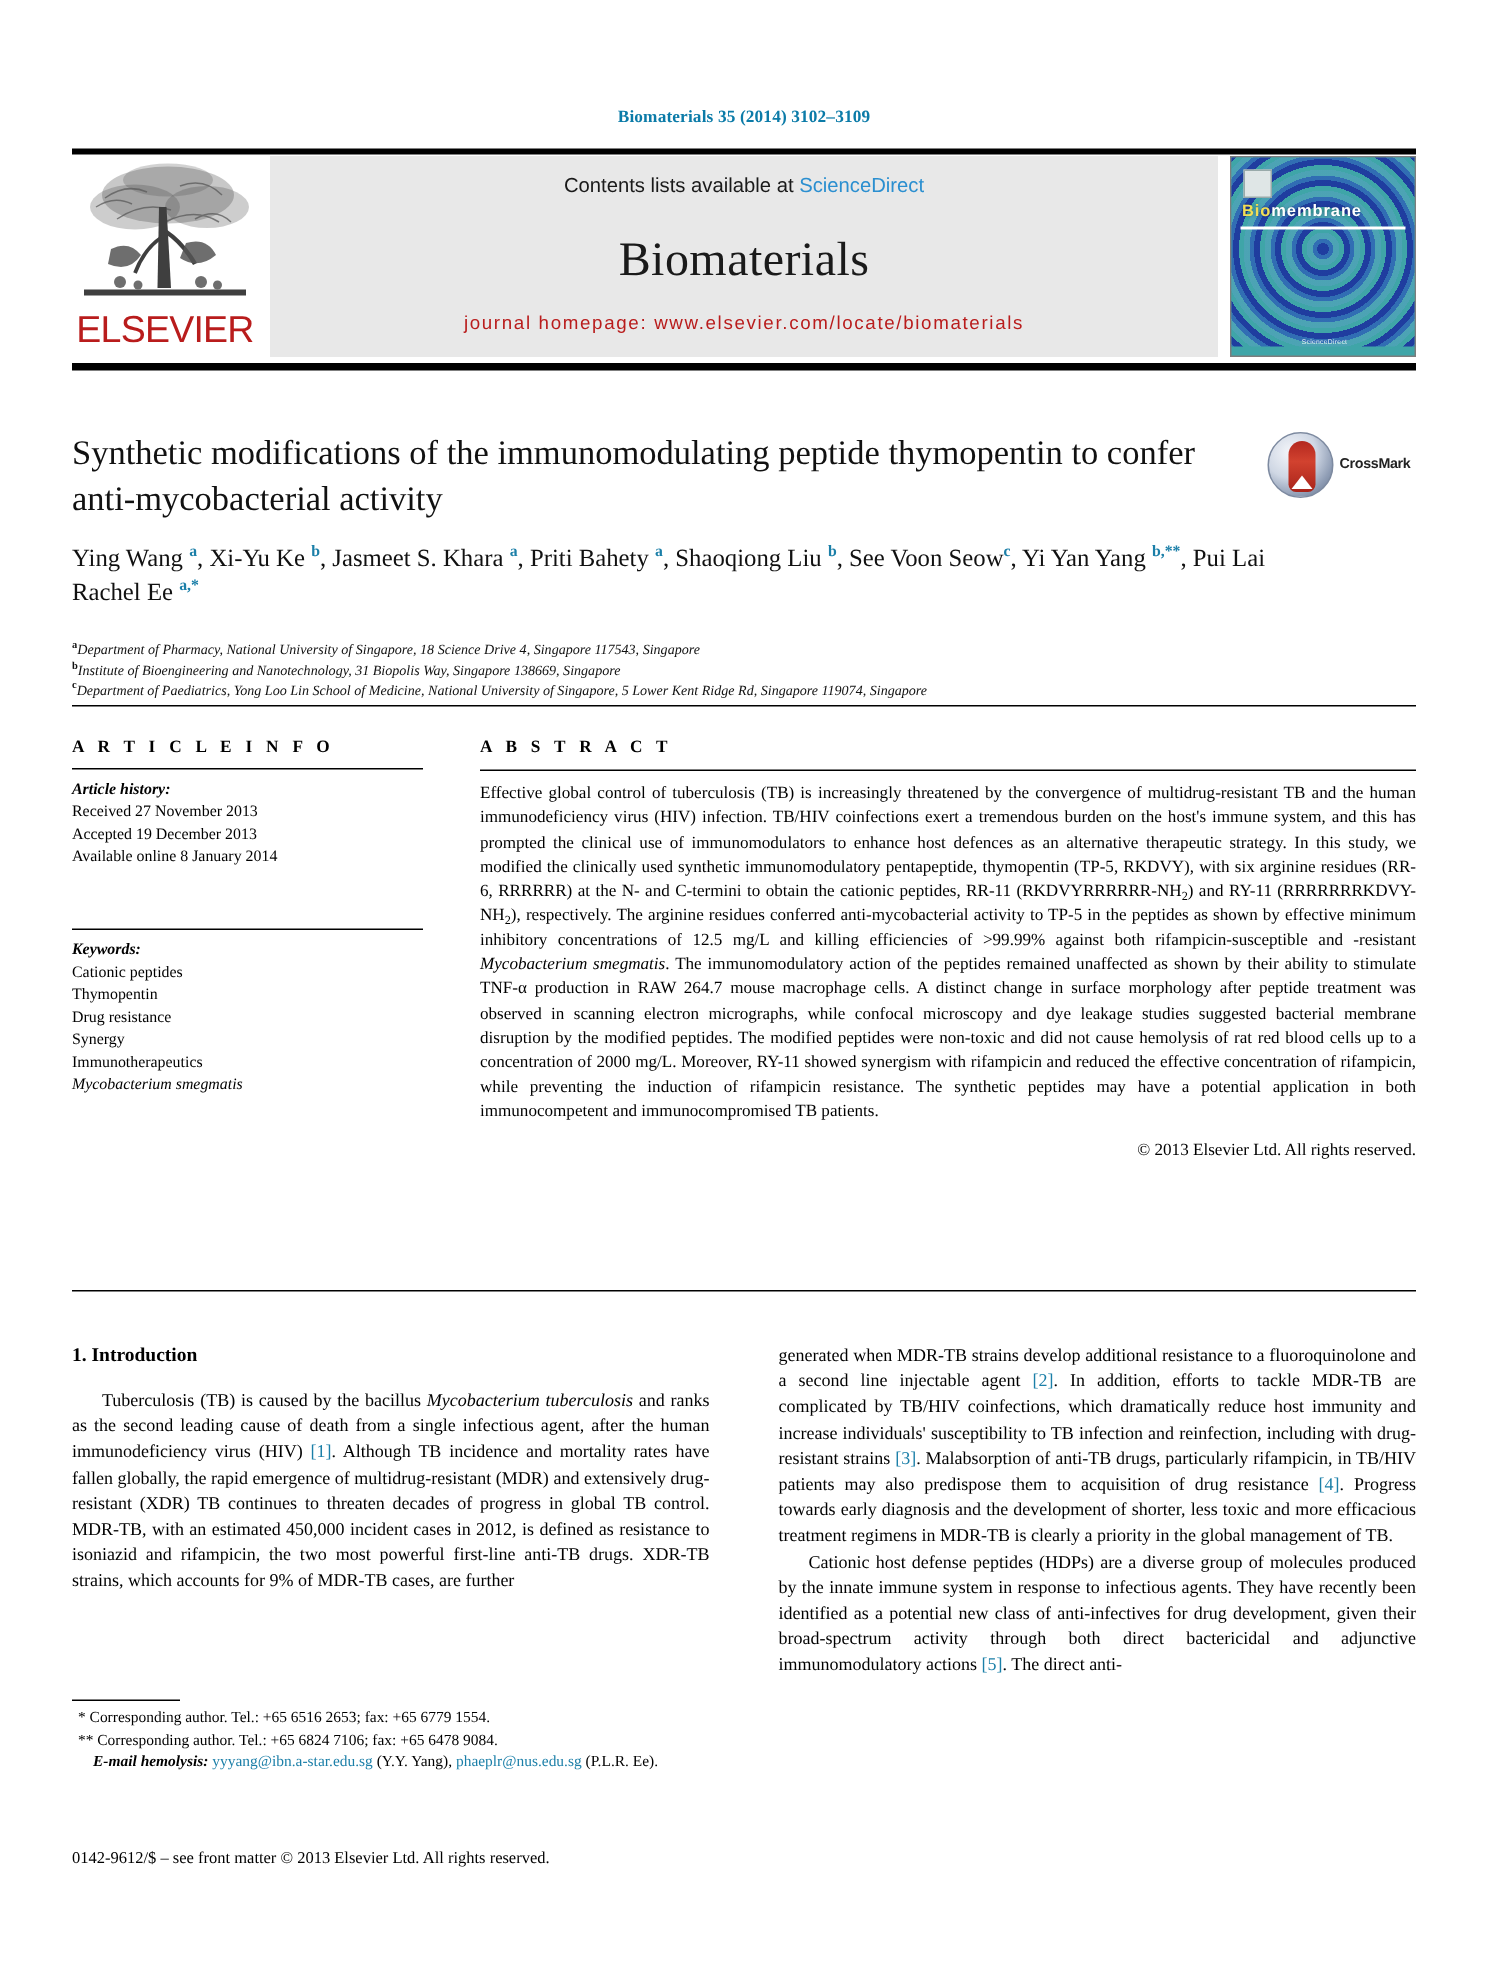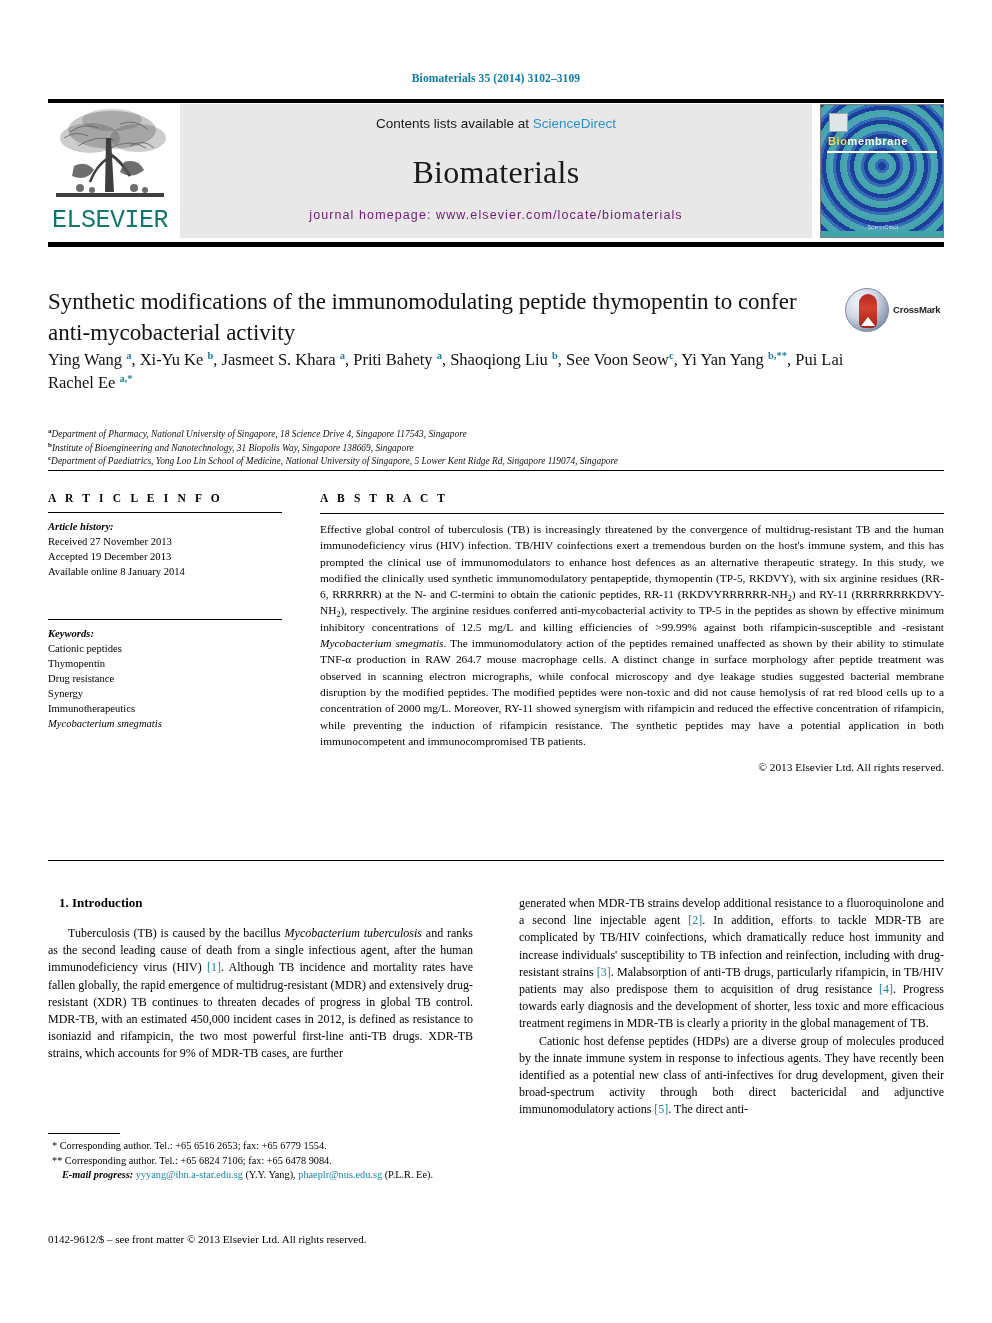--- a/index.html
+++ b/index.html
@@ -60,24 +60,24 @@
   .tree-canvas {
     position: absolute;
     left: 2px; top: 0px;
     width: 120px; height: 104px;
   }
   .elsevier-word {
     position: absolute;
     left: 0px; top: 104px;
     width: 124px;
     text-align: center;
-    font-family: Liberation Mono, monospace;
+    font-family: Liberation Sans, sans-serif;
     font-size: 25px;
     letter-spacing: -0.5px;
-    color: #0f766e;
+    color: #b91c1c;
     line-height: 1;
   }
   .center-band {
     position: absolute;
     left: 132px; top: 4px;
     width: 632px; height: 134px;
     background: #e8e8e8;
   }
   .cl-line {
     position: absolute;
@@ -97,21 +97,21 @@
     color: #1a1a1a;
     letter-spacing: 0.3px;
   }
   .homepage {
     position: absolute;
     top: 104px; left: 0; width: 632px;
     text-align: center;
     font-family: "Liberation Sans", sans-serif;
     font-size: 12.5px;
     letter-spacing: 1.1px;
-    color: #701a75;
+    color: #b91c1c;
   }
   .cover {
     position: absolute;
     left: 772px; top: 4px;
     width: 124px; height: 134px;
     background: #3fa5a8;
     border: 1px solid #7d7d7d;
     box-sizing: border-box;
     overflow: hidden;
   }
@@ -211,21 +211,21 @@
     font-family: "Liberation Sans", sans-serif;
     font-size: 9.5px;
     font-weight: bold;
     color: #222;
     letter-spacing: -0.2px;
   }
 
   
   .authors {
     position: absolute;
-    left: 48px; top: 348px;
+    left: 48px; top: 360px;
     width: 840px;
     font-family: "Liberation Serif", serif;
     font-size: 16.5px;
     line-height: 23px;
     color: #111;
   }
   .authors sup {
     color: #1b7fa8;
     font-size: 10.5px;
     font-weight: bold;
@@ -324,21 +324,21 @@
     width: 425px;
   }
   .col-right {
     position: absolute;
     left: 519px; top: 895px;
     width: 425px;
   }
   .h1 {
     font-size: 13px;
     font-weight: bold;
-    margin: 0 0 14px 11px;
+    margin: 0 0 14px 0;
     font-family: Liberation Serif, serif;
   }
   .para {
     font-size: 12px;
     line-height: 17.2px;
     text-align: justify;
     text-indent: 20px;
     margin: 0 0 0 0;
     hyphens: auto;
   }
@@ -488,21 +488,21 @@
   <div class="col-right">
     <p class="para cont">generated when MDR-TB strains develop additional resistance to a fluoroquinolone and a second line injectable agent <span class="ref">[2]</span>. In addition, efforts to tackle MDR-TB are complicated by TB/HIV coinfections, which dramatically reduce host immunity and increase individuals' susceptibility to TB infection and reinfection, including with drug-resistant strains <span class="ref">[3]</span>. Malabsorption of anti-TB drugs, particularly rifampicin, in TB/HIV patients may also predispose them to acquisition of drug resistance <span class="ref">[4]</span>. Progress towards early diagnosis and the development of shorter, less toxic and more efficacious treatment regimens in MDR-TB is clearly a priority in the global management of TB.</p>
     <p class="para">Cationic host defense peptides (HDPs) are a diverse group of molecules produced by the innate immune system in response to infectious agents. They have recently been identified as a potential new class of anti-infectives for drug development, given their broad-spectrum activity through both direct bactericidal and adjunctive immunomodulatory actions <span class="ref">[5]</span>. The direct anti-</p>
   </div>
 
   <div class="fn-rule"></div>
   <div class="footnotes">
     <span class="fl">* Corresponding author. Tel.: +65 6516 2653; fax: +65 6779 1554.</span>
     <span class="fl">** Corresponding author. Tel.: +65 6824 7106; fax: +65 6478 9084.</span>
     <span class="fl" style="text-indent:0;padding-left:14px;">
-      <span class="em">E-mail progress:</span>
+      <span class="em">E-mail hemolysis:</span>
       <span class="link">yyyang@ibn.a-star.edu.sg</span>
       <span>(Y.Y. Yang)</span>,
       <span class="link">phaeplr@nus.edu.sg</span>
       <span>(P.L.R. Ee).</span>
     </span>
   </div>
 
   <div class="issn">
     <div>0142-9612/$ – see front matter © 2013 Elsevier Ltd. All rights reserved.</div>
   </div>

